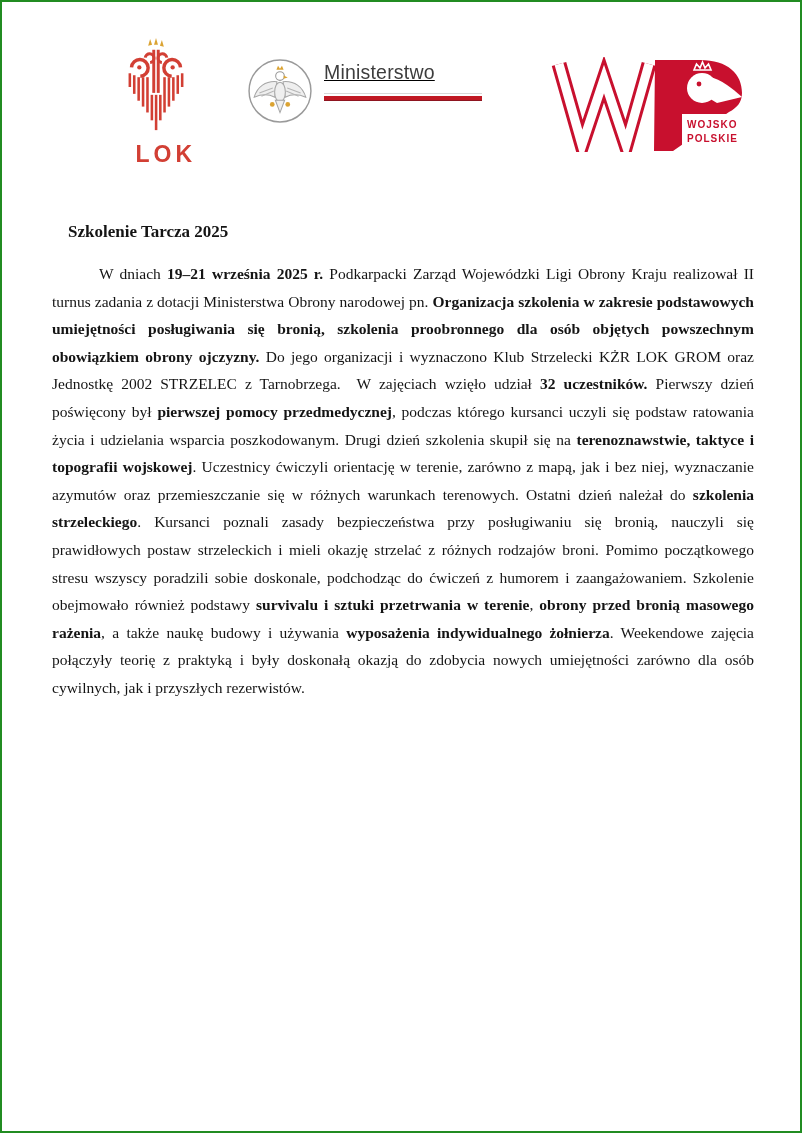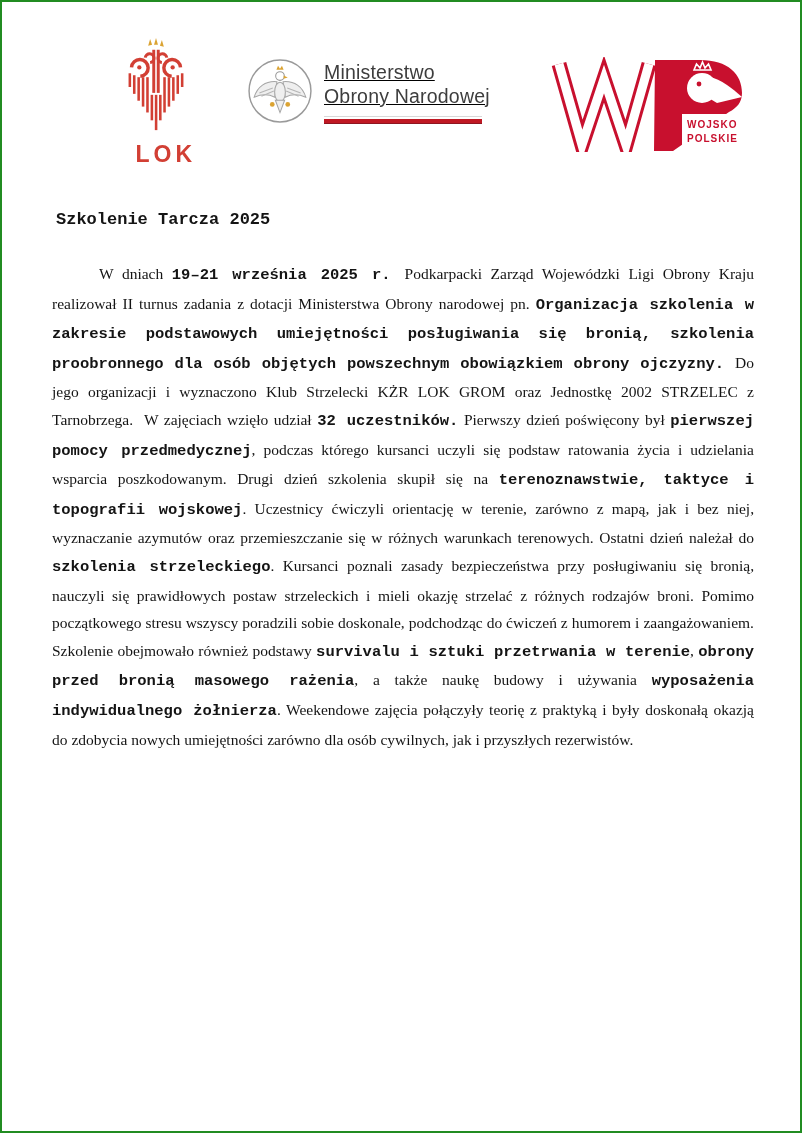--- a/index.html
+++ b/index.html
@@ -52,32 +52,32 @@
   .wp-logo{position:absolute;left:549px;top:55px;}
   .wp-red-f{fill:var(--wp_red);}
   .wp-text{
     font-family:"Liberation Sans", sans-serif;
     font-weight:bold;font-size:10px;letter-spacing:1px;
     fill:var(--wp_red);
   }
 
   
   .doc-title{
-    position:absolute;left:50px;top:204px;margin:4px;
+    position:absolute;left:50px;top:204px;margin:16px;
     font-size:17px;font-weight:bold;color:var(--ink);
-    font-family:Liberation Mono, monospace;
+    font-family:Liberation Serif, serif;
   }
   .doc-body{
     position:absolute;left:50px;top:258px;width:702px;margin:0;
     font-size:15.5px;line-height:27.6px;
     text-align:justify;text-indent:47px;
     color:var(--ink);
     font-family:"Liberation Serif", serif;
   }
-  .doc-body b{font-weight:bold;font-family:Liberation Mono, monospace;}
+  .doc-body b{font-weight:bold;}
 </style>
 </head>
 <body>
 
 <div class="page">
 
   <div class="lok-logo">
     <svg width="80" height="98" viewBox="0 0 80 100" aria-hidden="true">
 
       <path class="gold-f" d="M32,8 l2,-7 l2,6 z"></path>
@@ -129,21 +129,20 @@
 
       <ellipse class="mon-lgray-f" cx="32" cy="33" rx="5.2" ry="9.5" stroke="#a5a5a5" stroke-width="1"></ellipse>
       <path class="mon-lgray-f" stroke="#a5a5a5" stroke-width="1" d="M27.5,41 L32,53 L36.5,41 Z"></path>
 
       <circle class="gold-f" cx="24.5" cy="45" r="2.3"></circle>
       <circle class="gold-f" cx="39.5" cy="45" r="2.3"></circle>
     </svg>
     <div class="mon-right">
       <div class="mon-text">
         <div>Ministerstwo</div>
-        <div>Obrony Narodowej</div>
       </div>
       <div class="mon-bar">
         <div class="bar-gray"></div>
         <div class="bar-red"></div>
       </div>
     </div>
   </div>
 
   <div class="wp-logo">
     <svg width="192" height="95" viewBox="0 0 192 95" aria-hidden="true">

